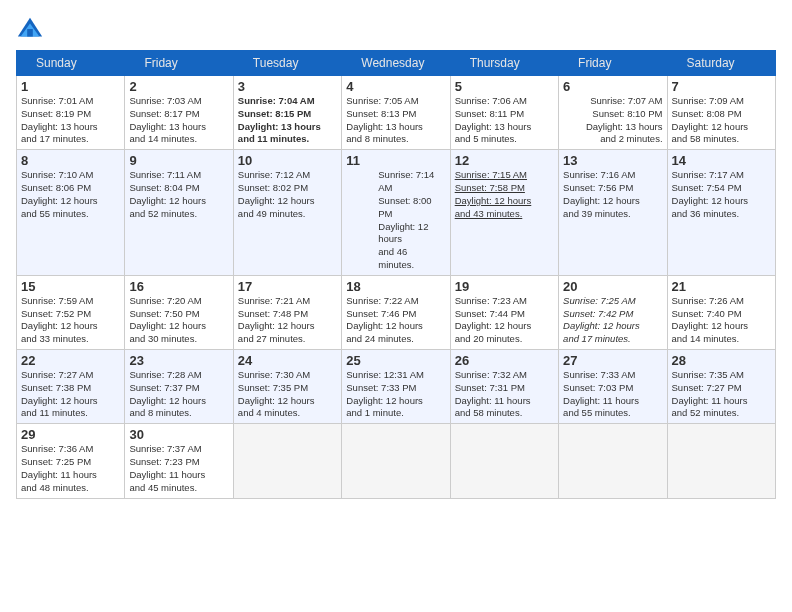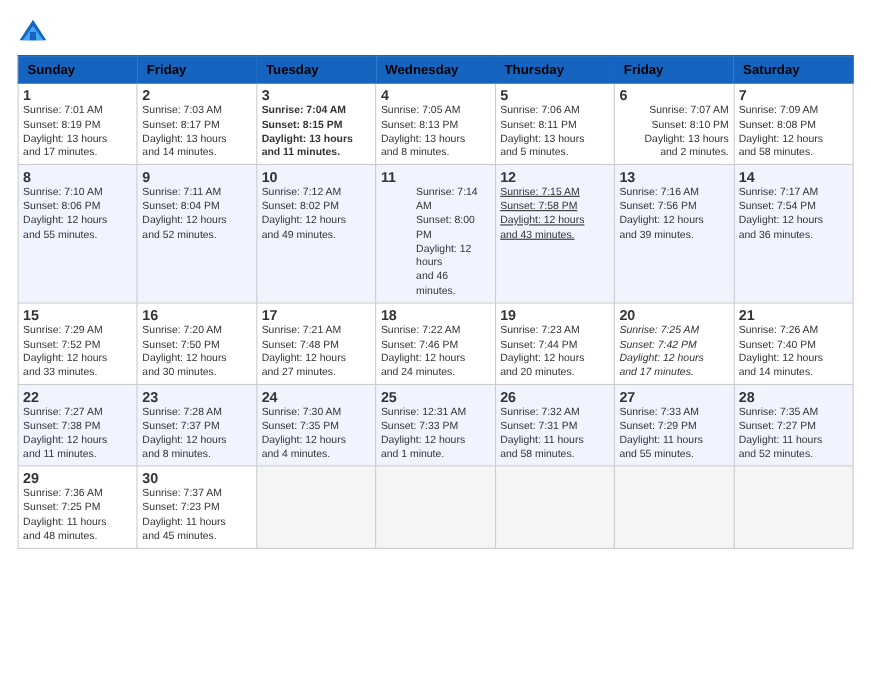--- a/index.html
+++ b/index.html
@@ -51,24 +51,24 @@
       font-size: 14px;
       color: #555;
     }
     table {
       width: 100%;
       border-collapse: collapse;
       table-layout: fixed;
     }
     th {
       background: #1565C0;
-      color: #000000;
+      color: #e5e5e5;
       font-size: 12px;
-      font-weight: bold;
-      padding: 5px 8px;
+      font-weight: normal;
+      padding: 5px 19px;
       text-align: left;
       border: 1px solid #1565C0;
     }
     td {
       vertical-align: top;
       border: 1px solid #ccc;
       padding: 3px 4px;
       font-size: 9.5px;
       color: #333;
       background: #fff;
@@ -222,21 +222,21 @@
             <span class="day-num">14</span>
             <div class="day-info" style="white-space: pre-wrap;">Sunrise: 7:17 AM
 Sunset: 7:54 PM
 Daylight: 12 hours
 and 36 minutes.</div>
           </td>
         </tr>
         <tr>
           <td>
             <span class="day-num">15</span>
-            <div class="day-info" style="white-space: pre-wrap;">Sunrise: 7:29 AM
+            <div class="day-info" style="white-space: pre-wrap;">Sunrise: 7:59 AM
 Sunset: 7:52 PM
 Daylight: 12 hours
 and 33 minutes.</div>
           </td>
           <td>
             <span class="day-num">16</span>
             <div class="day-info" style="white-space: pre-wrap;">Sunrise: 7:20 AM
 Sunset: 7:50 PM
 Daylight: 12 hours
 and 30 minutes.</div>
@@ -309,21 +309,21 @@
           <td>
             <span class="day-num">26</span>
             <div class="day-info" style="white-space: pre-wrap;">Sunrise: 7:32 AM
 Sunset: 7:31 PM
 Daylight: 11 hours
 and 58 minutes.</div>
           </td>
           <td>
             <span class="day-num">27</span>
             <div class="day-info" style="white-space: pre-wrap;">Sunrise: 7:33 AM
-Sunset: 7:29 PM
+Sunset: 7:03 PM
 Daylight: 11 hours
 and 55 minutes.</div>
           </td>
           <td>
             <span class="day-num">28</span>
             <div class="day-info" style="white-space: pre-wrap;">Sunrise: 7:35 AM
 Sunset: 7:27 PM
 Daylight: 11 hours
 and 52 minutes.</div>
           </td>

